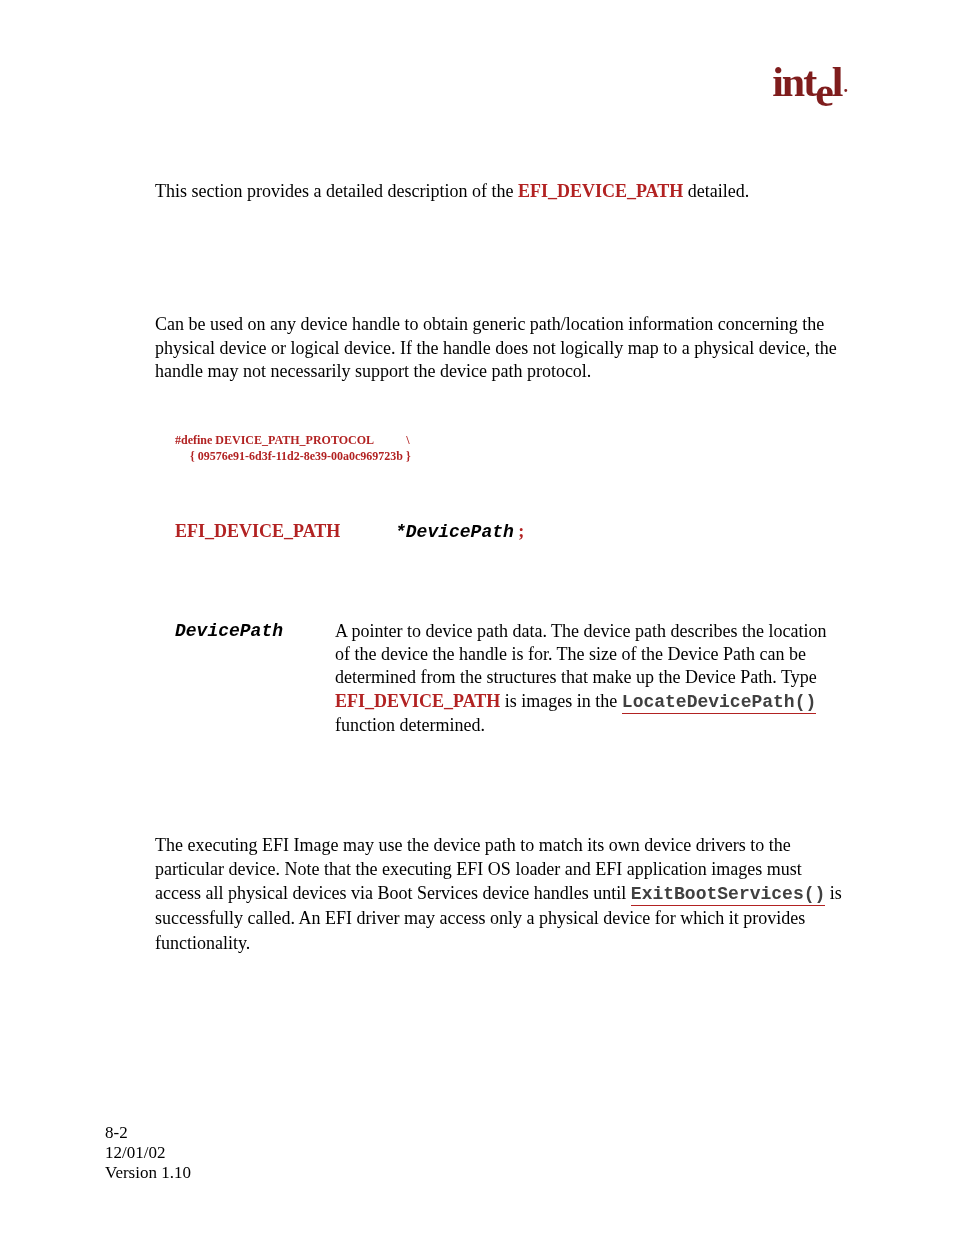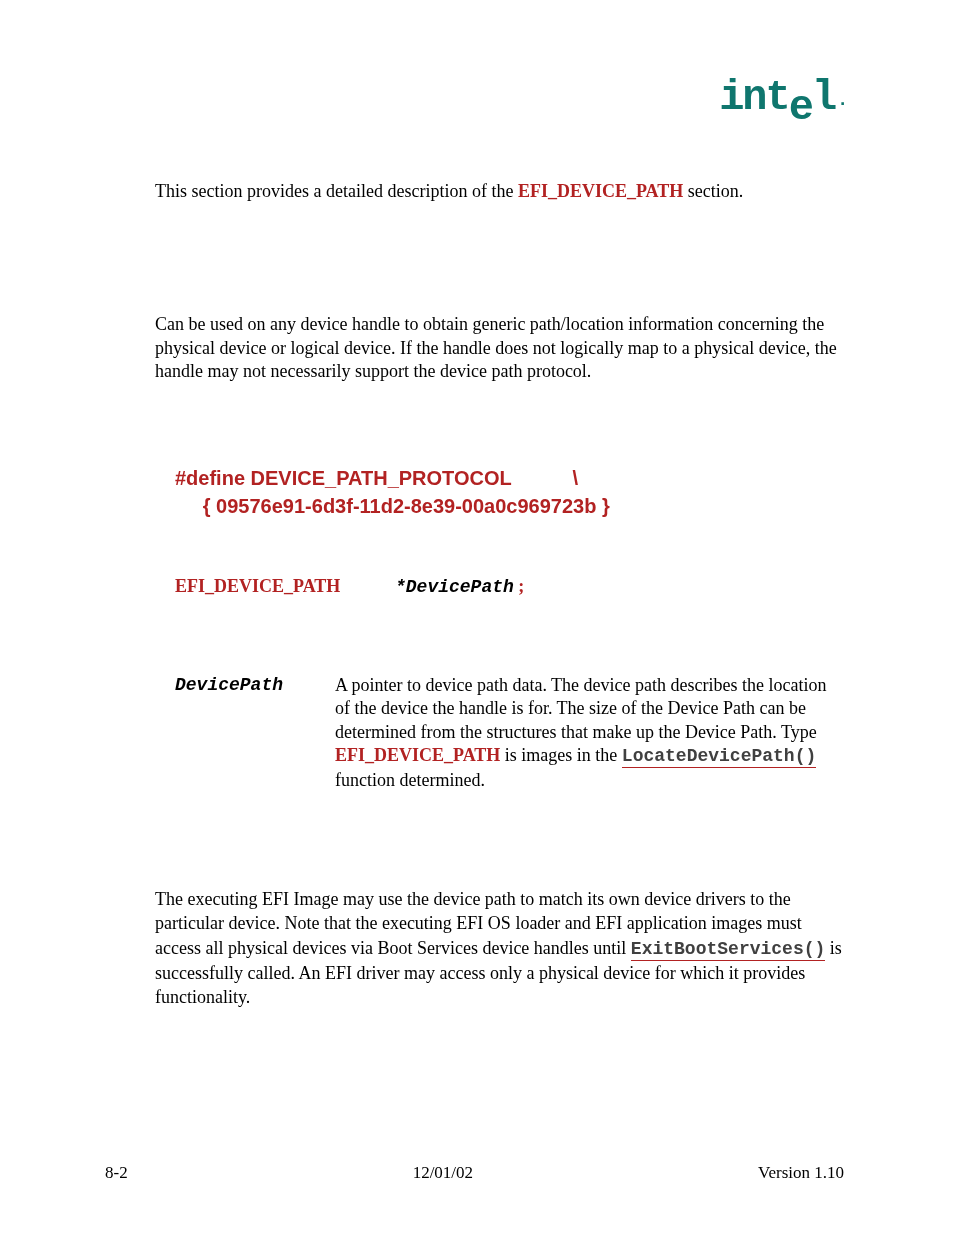--- a/index.html
+++ b/index.html
@@ -10,44 +10,44 @@
     font-family: 'Times New Roman', Times, serif;
     font-size: 18px;
     color: #000000;
     position: relative;
   }
   .page {
     padding: 60px 110px 0 155px;
   }
   .logo {
     position: absolute;
-    top: 74px;
+    top: 58px;
     right: 110px;
-    font-family: Liberation Mono, monospace;
+    font-family: Liberation Serif, serif;
     font-weight: bold;
     font-size: 42px;
     letter-spacing: -2px;
-    color: #0f766e;
+    color: #7f1d1d;
   }
   .logo .drop {
     position: relative;
     top: 10px;
   }
   .logo .dot {
     font-size: 18px;
     position: relative;
     top: -4px;
     left: 2px;
   }
   .content {
     margin-top: 120px;
     line-height: 1.3;
   }
   .intro { margin-bottom: 110px; }
-  .summary { margin-bottom: 80px; }
+  .summary { margin-bottom: 48px; }
   .code-red {
     font-family: Liberation Serif, serif;
     font-weight: bold;
     color: #b22222;
   }
   .code-red-italic {
     font-family: 'Courier New', Courier, monospace;
     font-weight: bold;
     font-style: italic;
     color: #000000;
@@ -55,25 +55,25 @@
   .code-red-link {
     font-family: 'Courier New', Courier, monospace;
     font-weight: bold;
     color: #404040;
     border-bottom: 1px solid #b22222;
     padding-bottom: 1px;
   }
   .guid-block {
     margin-left: 20px;
     margin-bottom: 55px;
-    font-family: Liberation Sans, sans-serif;
+    font-family: Liberation Serif, serif;
     font-weight: bold;
     color: #b22222;
     white-space: pre;
-    font-size: 20px;
+    font-size: 12px;
     line-height: 1.4;
   }
   .proto-block {
     margin-left: 20px;
     margin-bottom: 75px;
   }
   .proto-type {
     display: inline-block;
     width: 220px;
   }
@@ -93,32 +93,33 @@
   }
   .desc-block { line-height: 1.35; }
   .footer {
     position: absolute;
     bottom: 52px;
     left: 105px;
     right: 110px;
     display: flex;
     justify-content: space-between;
     font-size: 17px;
+    flex-direction: column;
   }
 </style>
 </head>
 <body>
 
 <div class="logo"><span>int</span><span class="drop">e</span><span>l</span><span class="dot">.</span></div>
 
 <div class="page">
   <div class="content">
 
     <p class="intro">
-      <span>This section provides a detailed description of the </span><span class="code-red">EFI_DEVICE_PATH</span><span> section.</span>
+      <span>This section provides a detailed description of the </span><span class="code-red">EFI_DEVICE_PATH</span><span> detailed.</span>
     </p>
 
     <p class="summary">Can be used on any device handle to obtain generic path/location information concerning the physical device or logical device.  If the handle does not logically map to a physical device, the handle may not necessarily support the device path protocol.</p>
 
     <div class="guid-block">#define DEVICE_PATH_PROTOCOL           \
      { 09576e91-6d3f-11d2-8e39-00a0c969723b }</div>
 
     <div class="proto-block">
       <span class="code-red proto-type">EFI_DEVICE_PATH</span><span class="code-red-italic">*DevicePath</span><span class="code-red"> ;</span>
     </div>

